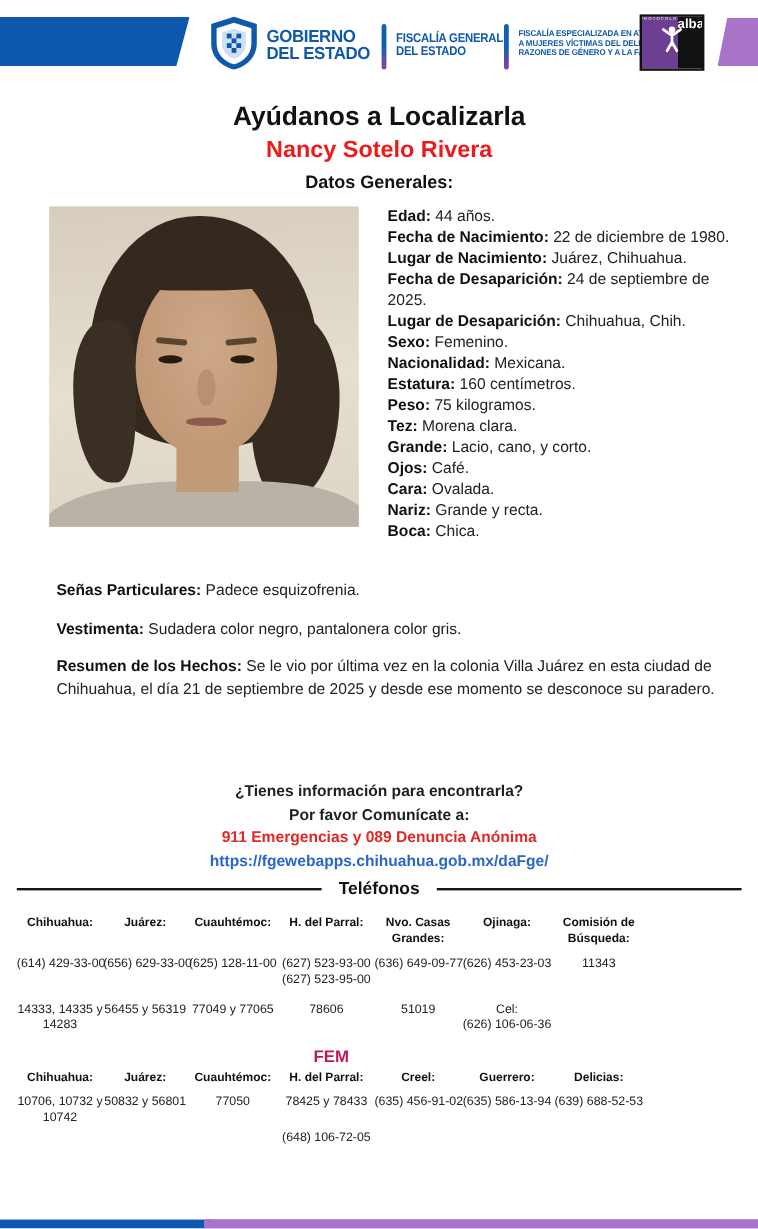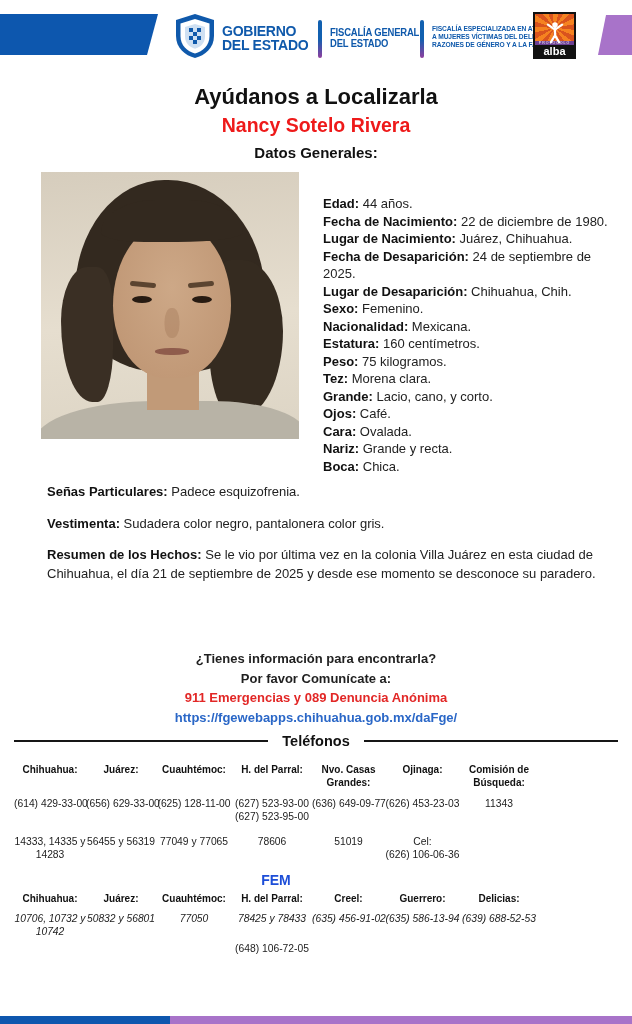--- a/index.html
+++ b/index.html
@@ -14,23 +14,23 @@
   .shield { position:absolute; left:173px; top:13px; }
   .gov-word { position:absolute; left:222px; top:25px; color:#0f59ab; font-weight:800; font-size:14.5px;
     line-height:13.5px; letter-spacing:-0.3px; transform:scaleX(0.97); transform-origin:left; }
   .hdr-div { position:absolute; top:20px; width:4px; height:38px;
     background:linear-gradient(180deg,#1160b0 50%,#8f3f9e); border-radius:2px; }
   .div1 { left:318px; } .div2 { left:420px; }
   .fge-word { position:absolute; left:330px; top:27px; color:#0f59ab; font-weight:700; font-size:10.5px;
     line-height:10.5px; letter-spacing:-0.2px; transform:scaleX(0.9); transform-origin:left; }
   .fem-word { position:absolute; left:432px; top:25px; color:#0f59ab; font-weight:700; font-size:7px;
     line-height:8px; letter-spacing:-0.1px; transform:scaleX(0.95); transform-origin:left; }
-  .alba { position:absolute; left:533px; top:12px; width:43px; height:47px; border:2px solid #111;
+  .alba { position:absolute; left:533px; top:12px; width:54px; height:47px; border:2px solid #111;
     background:repeating-conic-gradient(from 0deg at 50% 32%, #f58220 0 16deg, #d9531e 16deg 32deg);
-    display:flex; flex-direction:column; justify-content:flex-end; overflow:hidden; }
+    display:flex; justify-content:center; overflow:hidden; }
   .alba-fig { position:absolute; left:50%; top:5px; transform:translateX(-50%); }
   .alba-proto { background:#6c3f93; color:#fff; font-size:3.5px; text-align:center; letter-spacing:1px; line-height:4.5px; }
   .alba-name { background:#111; color:#fff; font-weight:700; font-size:11px; text-align:center; line-height:12px; }
 
   
   .t-heading { position:absolute; left:0; top:84px; width:100%; text-align:center; font-size:22px; font-weight:700; color:#111; }
   .t-name { position:absolute; left:0; top:114px; width:100%; text-align:center; font-size:19.5px; font-weight:700; color:#ee1a1a; }
   .t-datos { position:absolute; left:0; top:144px; width:100%; text-align:center; font-size:15px; font-weight:700; color:#111; }
 
   
@@ -53,21 +53,21 @@
   .p-eye.l { left:19px; } .p-eye.r { right:19px; }
   .p-nose { position:absolute; left:50%; top:86px; width:15px; height:30px; transform:translateX(-50%);
     background:rgba(160,118,88,.38); border-radius:45%; }
   .p-mouth { position:absolute; left:50%; top:126px; width:34px; height:7px; transform:translateX(-50%);
     background:#8f5c4c; border-radius:45%; }
   .p-neck { position:absolute; left:106px; top:198px; width:52px; height:40px; background:#c19a78; }
   .p-shirt { position:absolute; left:-6px; bottom:-4px; width:270px; height:42px; background:#b8b3a6;
     border-radius:45% 35% 0 0 / 95% 75% 0 0; }
 
   
-  .gdata { position:absolute; left:323px; top:171px; width:292px; font-size:13px; line-height:17.5px; color:#222;margin-top:24px; }
+  .gdata { position:absolute; left:323px; top:171px; width:292px; font-size:13px; line-height:17.5px; color:#222; }
   .gline b { color:#111; }
 
   
   .details { position:absolute; left:47px; top:483px; width:552px; font-size:13px; line-height:18.5px; color:#222; }
   .details p { margin-bottom:13px; }
   .details b { color:#111; }
 
   
   .contact { position:absolute; left:0; top:649px; width:100%; text-align:center; font-size:13px;
     font-weight:700; line-height:19.5px; }
@@ -78,23 +78,23 @@
   .ph-sec { position:absolute; left:14px; top:733px; width:604px; }
   .ph-title-row { display:flex; align-items:center; }
   .ph-rule { flex:1; border-top:2px solid #161616; }
   .ph-title { padding:0 14px; font-size:14.5px; font-weight:700; color:#111; }
   .ph-grid { display:grid; grid-template-columns:72px 70px 76px 80px 73px 75px 78px; width:524px; align-items:start; }
   .ph-head { font-weight:700; font-size:10px; line-height:12.5px; text-align:center; white-space:pre; color:#111; }
   .ph-cell { font-size:10.3px; line-height:13px; text-align:center; white-space:pre; color:#222; }
   .g-headers { margin-top:15px; }
   .g-row1 { margin-top:8px; }
   .g-row2 { margin-top:12px; }
-  .fem-title { margin-top:11px; text-align:center; width:524px; font-size:14px; font-weight:700; color:#1d4ed8; }
+  .fem-title { margin-top:11px; text-align:center; width:524px; font-size:14px; font-weight:700; color:#be185d; }
   .g-fem-h { margin-top:5px; }
-  .g-fem-r { margin-top:6px;font-style:italic; }
+  .g-fem-r { margin-top:6px; }
   .g-cam-h { margin-top:9px; }
   .g-cam-r { margin-top:4px; }
 
   
   .strip-blue { position:absolute; left:0; bottom:0; width:176px; height:8px; background:#0e57ae;
     clip-path:polygon(0 0,100% 0,calc(100% - 5px) 100%,0 100%); z-index:1; }
   .strip-purple { position:absolute; left:170px; bottom:0; width:462px; height:8px; background:#a873c9; z-index:1; }
   .foot-navy { position:absolute; left:303px; top:977px; width:329px; height:47px; background:#2f3a68;
     clip-path:polygon(21px 0,100% 0,100% 100%,0 100%); z-index:2;
     display:flex; align-items:center; justify-content:center; gap:8px; padding-left:16px; }

